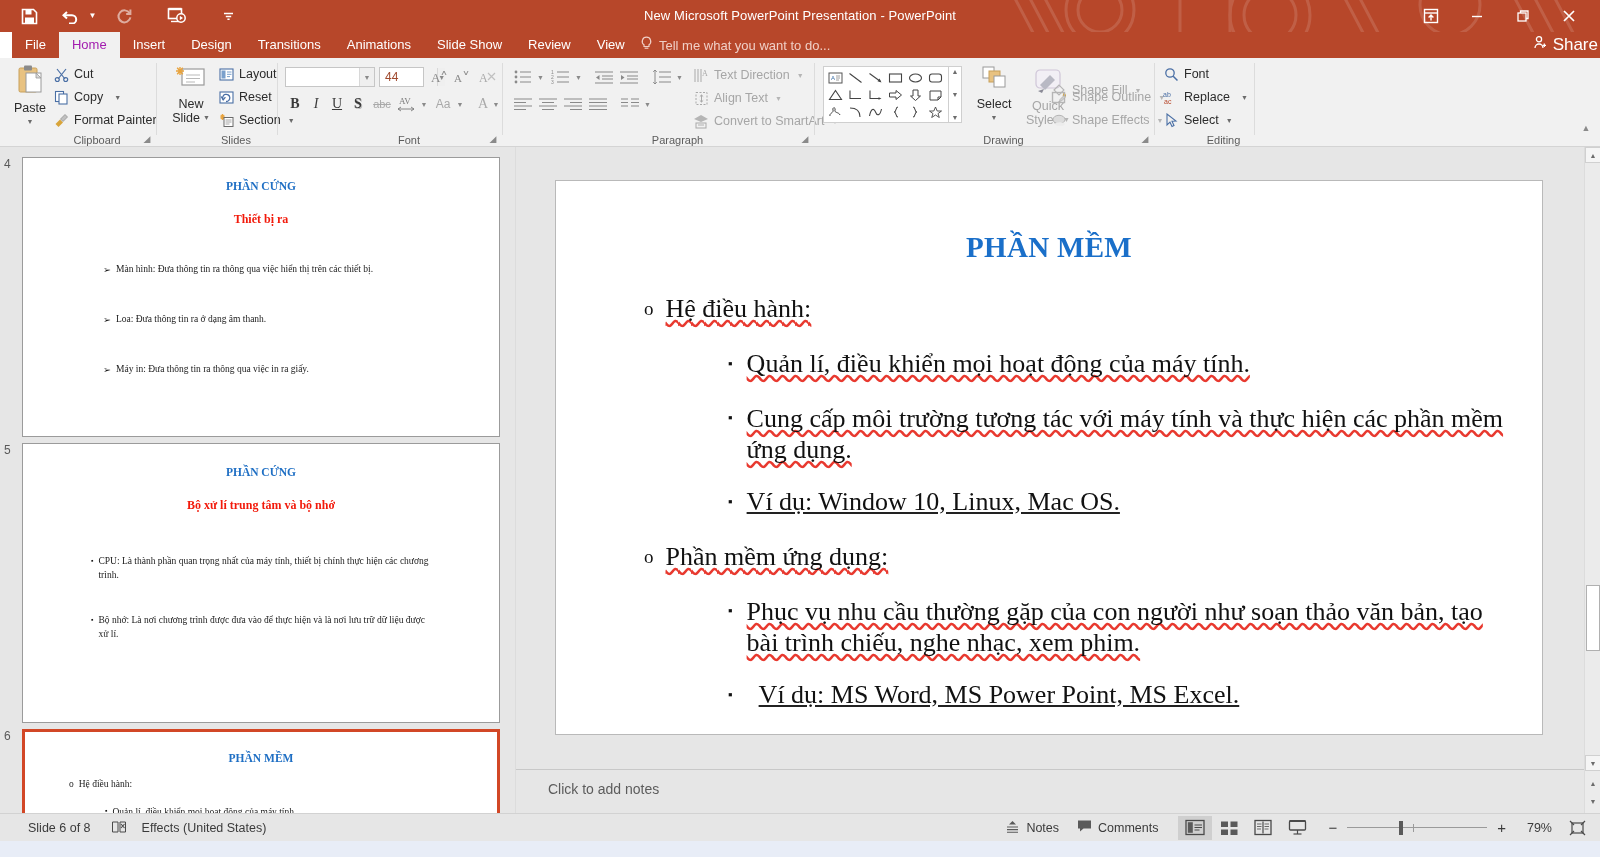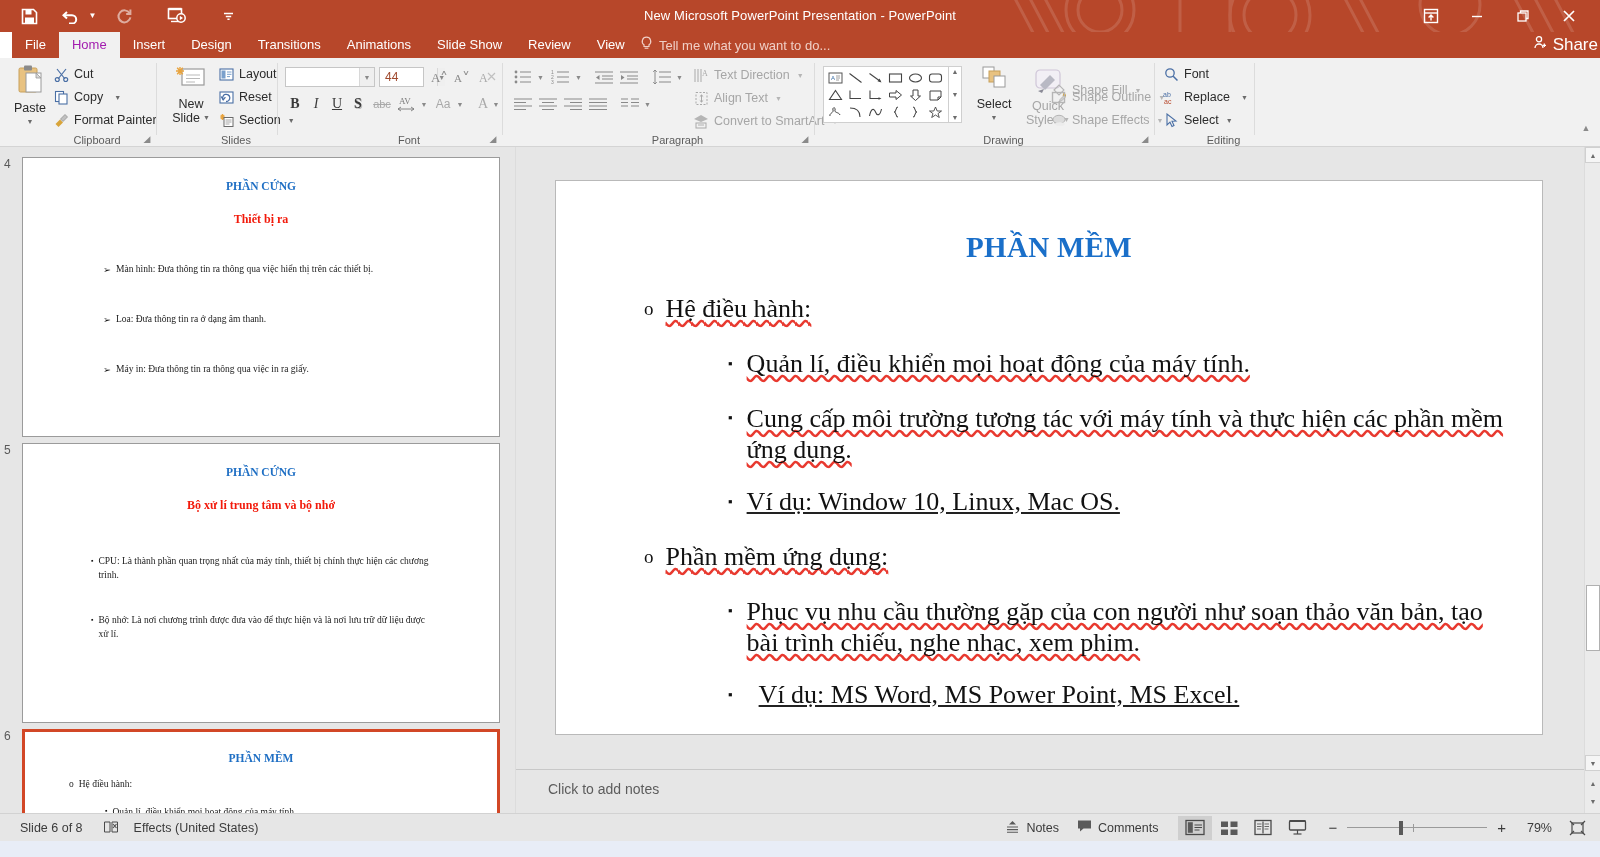--- a/index.html
+++ b/index.html
@@ -930,21 +930,21 @@
     <div class="sb-arrow" style="bottom:42px;">▼</div>
     <div class="sb-arrow" style="bottom:22px; border:none; background:transparent;">▲</div>
     <div class="sb-arrow" style="bottom:4px; border:none; background:transparent;">▼</div>
   </div>
 
   <div class="notes">
     <div class="notes-text">Click to add notes</div>
   </div>
 
   <div class="statusbar">
-    <div class="sb-item" style="margin-left:20px;">Slide 6 of 8</div>
+    <div class="sb-item" style="margin-left:28px;">Slide 6 of 8</div>
     <div class="sb-item" style="margin-left:20px;">
       <svg width="17" height="15" viewBox="0 0 17 15">
           <path d="M1.5 2 h5.5 v10 h-5.5 z M9 2 h5.5 v10 h-5.5 z" fill="none" stroke="#4a4a4a" stroke-width="1"></path>
           <path d="M10 4 L13.5 8 M13.5 4 L10 8" stroke="#4a4a4a" stroke-width="1.1"></path>
         </svg>
     </div>
     <div class="sb-item" style="margin-left:14px;">Effects (United States)</div>
 
     <div style="flex:1;"></div>
 

